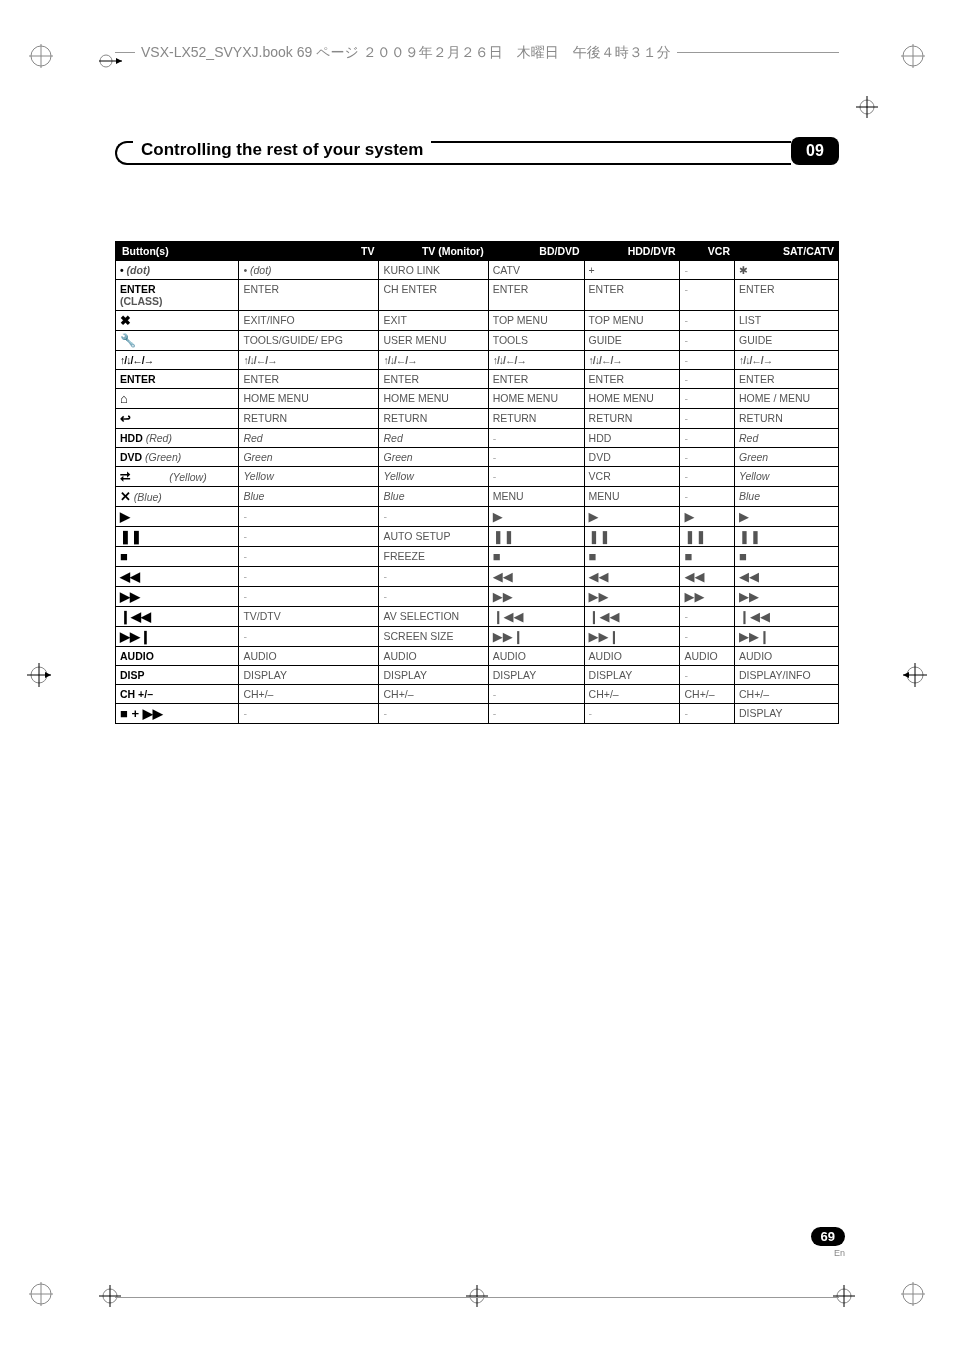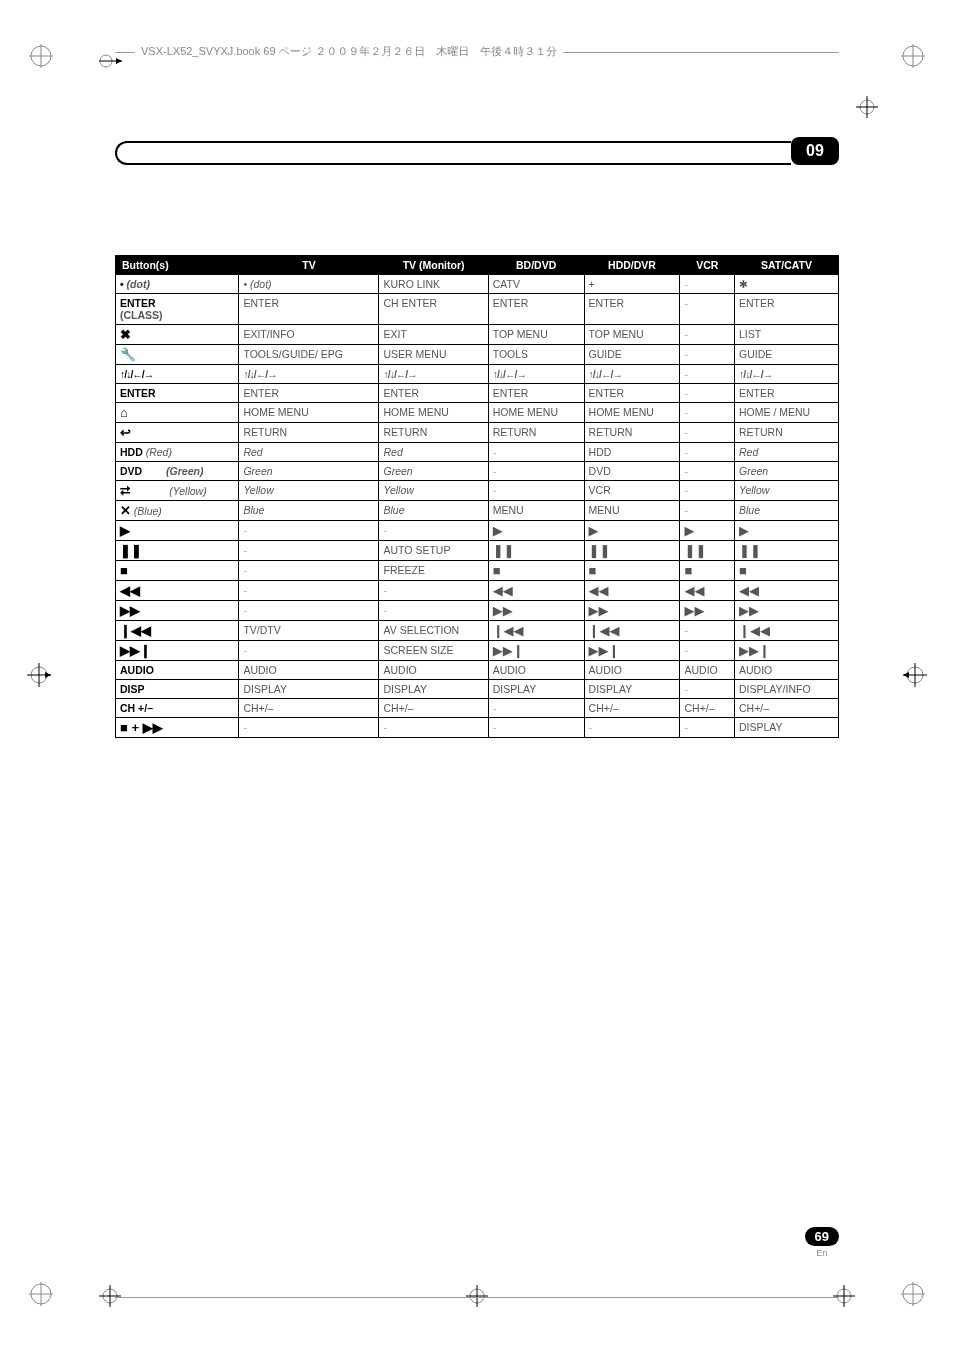--- a/index.html
+++ b/index.html
@@ -33,21 +33,21 @@
     position: absolute;
     top: 52px;
     left: 115px;
     right: 115px;
     border-top: 1px solid #999;
   }
   .top-header-text {
     position: absolute;
     top: 44px;
     left: 135px;
-    font-size: 11px;
+    font-size: 14px;
     color: #888;
     background: #fff;
     padding: 0 6px;
   }
 
   
   .bottom-lines {
     position: absolute;
     bottom: 52px;
     left: 115px; right: 115px;
@@ -97,56 +97,56 @@
     text-align: center;
     line-height: 28px;
     font-weight: bold;
     font-size: 16px;
     margin-left: 46px;
   }
 
   
   .tbl {
     position: absolute;
-    top: 255px;
+    top: 241px;
     left: 115px;
     right: 115px;
   }
   table {
     border-collapse: collapse;
     width: 100%;
     font-size: 10.5px;
   }
   th, td {
     border: 1px solid #000;
     padding: 3px 4px;
     text-align: left;
     vertical-align: top;
     height: 18px;
   }
   th {
     background: #000;
     color: #fff;
     font-weight: bold;
-    text-align: center;
+    text-align: right;
     font-size: 10.5px;
   }
   th:first-child { text-align: left; padding-left:6px;}
   td:first-child { font-weight: bold; color: #000; }
   td.italic, .italic { font-style: italic; color: #555; }
   td.normal { font-weight: normal; color: #555; }
   .arrows { font-weight: bold; letter-spacing: -1px; }
   .icon { font-size: 13px; line-height: 1; }
 
   
   .pagenum {
     position: absolute;
     bottom: 92px;
-    right: 115px;
-    text-align: center;
+    right: 109px;
+    text-align: right;
   }
   .pagenum .badge {
     background: #000;
     color: #fff;
     border-radius: 10px;
     padding: 2px 10px;
     font-weight: bold;
     font-size: 13px;
     display: inline-block;
   }
@@ -239,20 +239,21 @@
     </svg>
 </div>
 
 <div class="top-header-line"></div>
 <div class="top-header-text">VSX-LX52_SVYXJ.book  69 ページ  ２００９年２月２６日　木曜日　午後４時３１分</div>
 
 <div class="bottom-lines"></div>
 
 <div class="chapter">
   <div class="chapter-pill">
+    <span class="chapter-title">Controlling the rest of your system</span>
     <span class="chapter-num">09</span>
   </div>
 </div>
 
 <div class="tbl">
   <table>
     <thead>
       <tr id="thead-row">
           <th>Button(s)</th>
           <th>TV</th>
@@ -339,21 +340,21 @@
         <tr>
           <td><span>HDD</span><span class="italic" style="font-weight: normal;"> (Red)</span></td>
           <td class="normal italic">Red</td>
           <td class="normal italic">Red</td>
           <td class="normal" style="color: rgb(170, 170, 170);">-</td>
           <td class="normal">HDD</td>
           <td class="normal" style="color: rgb(170, 170, 170);">-</td>
           <td class="normal italic">Red</td>
         </tr>
         <tr>
-          <td><span>DVD</span><span class="italic" style="font-weight: bold; margin-left: 21px;"> (Green)</span></td>
+          <td><span>DVD</span><span class="italic" style="font-weight: normal;"> (Green)</span></td>
           <td class="normal italic">Green</td>
           <td class="normal italic">Green</td>
           <td class="normal" style="color: rgb(170, 170, 170);">-</td>
           <td class="normal">DVD</td>
           <td class="normal" style="color: rgb(170, 170, 170);">-</td>
           <td class="normal italic">Green</td>
         </tr>
         <tr>
           <td><span class="icon">⮂</span><span class="italic" style="font-weight: normal; padding-left: 36px;"> (Yellow)</span></td>
           <td class="normal italic">Yellow</td>

